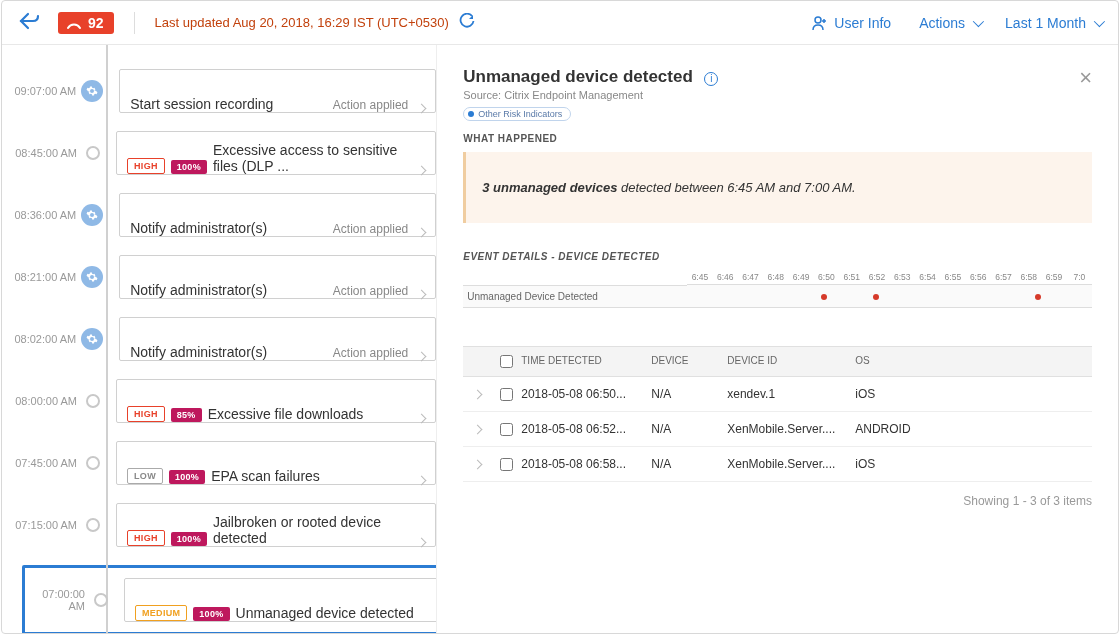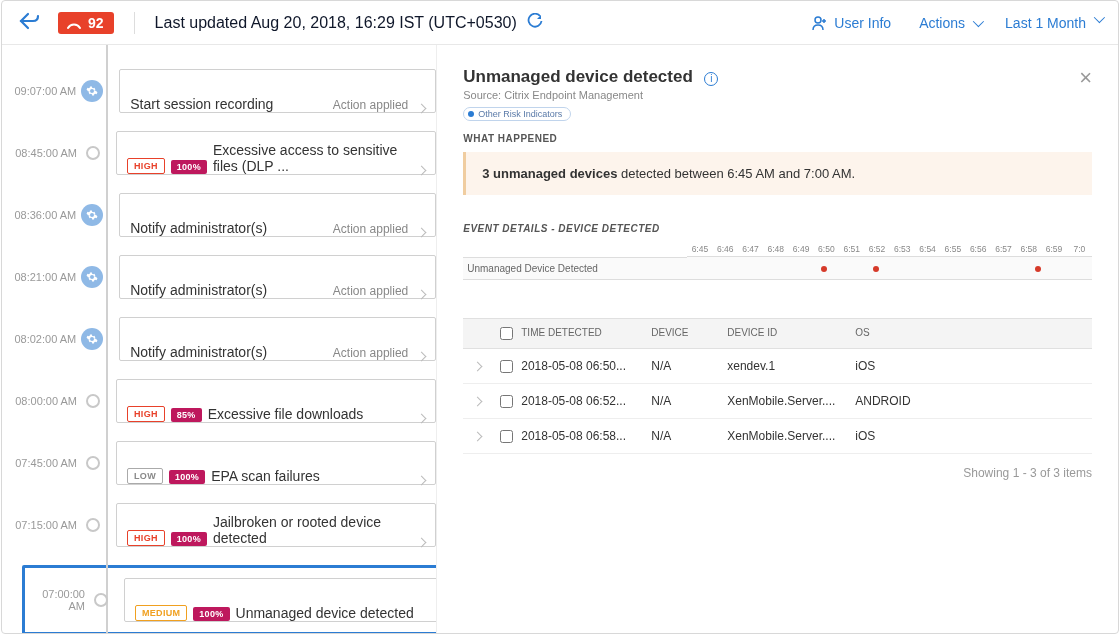--- a/index.html
+++ b/index.html
@@ -4,26 +4,26 @@
 <style>
 *{box-sizing:border-box;margin:0;padding:0;}
 body{font-family:-apple-system,BlinkMacSystemFont,"Segoe UI",Arial,sans-serif;background:#fff;font-size:13px;color:#333;}
 .app{border:1px solid #d8d8d8;width:1118px;height:634px;margin:0 auto;border-radius:4px;overflow:hidden;display:flex;flex-direction:column;}
 .header{height:44px;border-bottom:1px solid #e8e8e8;display:flex;align-items:center;padding:0 16px;}
 .back-arrow{color:#2b7cd3;font-size:22px;cursor:pointer;}
 .risk-badge{background:#e8412a;color:#fff;display:flex;align-items:center;border-radius:3px;margin-left:16px;padding:3px 10px 3px 8px;font-weight:600;font-size:14px;}
 .risk-badge svg{margin-right:6px;}
 .user-name{font-size:23px;color:#333;margin-left:18px;font-weight:400;}
 .vdiv{width:1px;height:22px;background:#ddd;margin:0 20px;}
-.last-updated{color:#0f172a;font-size:16px;}
+.last-updated{color:#c2410c;font-size:13px;}
 .refresh-icon{color:#2b7cd3;margin-left:10px;cursor:pointer;}
 .header-spacer{flex:1;}
 .user-info-btn{color:#2b7cd3;display:flex;align-items:center;gap:6px;cursor:pointer;font-size:14px;}
 .actions-btn{color:#2b7cd3;display:flex;align-items:center;gap:8px;cursor:pointer;margin-left:28px;font-size:14px;}
-.timerange-btn{color:#2b7cd3;display:flex;gap:8px;cursor:pointer;margin-left:24px;font-size:14px;}
+.timerange-btn{color:#2b7cd3;display:flex;align-items:center;gap:8px;cursor:pointer;margin-left:24px;font-size:14px;}
 .chev-down{display:inline-block;width:8px;height:8px;border-right:1.5px solid #2b7cd3;border-bottom:1.5px solid #2b7cd3;transform:rotate(45deg) translateY(-2px);}
 .body{flex:1;display:flex;overflow:hidden;}
 .timeline-panel{width:582px;border-right:1px solid #eee;padding:24px 0 0 0;position:relative;overflow:hidden;}
 .timeline-line{position:absolute;left:104px;top:0;width:2px;height:100%;background:#d0d0d0;}
 .evt-row{display:flex;align-items:center;margin-bottom:18px;position:relative;}
 .ts{width:88px;text-align:right;color:#999;font-size:11px;padding-right:8px;}
 .node{width:22px;height:22px;border-radius:50%;position:relative;z-index:1;display:flex;align-items:center;justify-content:center;flex-shrink:0;margin-left:-3px;}
 .node.gear{background:#8fb9e6;}
 .node.gear svg{fill:#fff;}
 .node.circle{background:#fff;border:2px solid #c8c8c8;width:14px;height:14px;margin-left:1px;}
@@ -39,21 +39,21 @@
 .chev-right{display:inline-block;width:7px;height:7px;border-right:1.5px solid #bbb;border-bottom:1.5px solid #bbb;transform:rotate(-45deg);}
 .detail-panel{flex:1;padding:22px 26px 0 26px;position:relative;}
 .dp-header{display:flex;align-items:flex-start;}
 .dp-title{font-size:17px;font-weight:600;color:#333;}
 .info-icon{color:#2b7cd3;border:1px solid #2b7cd3;border-radius:50%;width:14px;height:14px;font-size:10px;display:inline-flex;align-items:center;justify-content:center;margin-left:8px;}
 .dp-close{margin-left:auto;color:#999;font-size:22px;cursor:pointer;line-height:1;}
 .dp-source{font-size:11px;color:#888;margin-top:2px;}
 .pill{display:inline-flex;align-items:center;border:1px solid #c0d4ec;border-radius:10px;padding:1px 8px 1px 4px;font-size:9px;color:#5a7aa8;margin-top:6px;justify-content:space-between;}
 .pill .dot{width:6px;height:6px;background:#2b7cd3;border-radius:50%;margin-right:4px;}
 .sect-label{font-size:10px;font-weight:700;letter-spacing:0.5px;color:#555;margin-top:12px;}
-.what-box{background:#fdf4ec;border-left:3px solid #f0cda0;padding:14px 16px;margin-top:8px;font-size:13px;color:#333;}
+.what-box{background:#fdf4ec;border-left:3px solid #f0cda0;padding:28px 16px;margin-top:8px;font-size:13px;color:#333;font-style:italic;}
 .evt-det-label{font-size:10px;font-weight:700;letter-spacing:0.5px;color:#555;margin-top:28px;font-style:italic;}
 .chart{margin-top:10px;}
 .tick-row{display:flex;justify-content:center;gap:0;font-size:8.5px;color:#888;}
 .tick-row span{width:25.3px;text-align:center;}
 .dot-row-wrap{display:flex;align-items:center;margin-top:2px;}
 .dot-label{font-size:10px;color:#666;width:224px;border-top:1px solid #ddd;border-bottom:1px solid #ddd;padding:5px 4px;background:#fafafa;}
 .dot-row{flex:1;position:relative;height:24px;border-top:1px solid #ddd;border-bottom:1px solid #ddd;background:#fafafa;}
 .red-dot{position:absolute;width:6px;height:6px;background:#d63a2a;border-radius:50%;top:9px;}
 .tbl{margin-top:38px;width:100%;}
 .tbl-head{display:flex;background:#f4f4f4;border-top:1px solid #e0e0e0;border-bottom:1px solid #e0e0e0;padding:8px 0;font-size:10px;color:#666;font-weight:400;}

